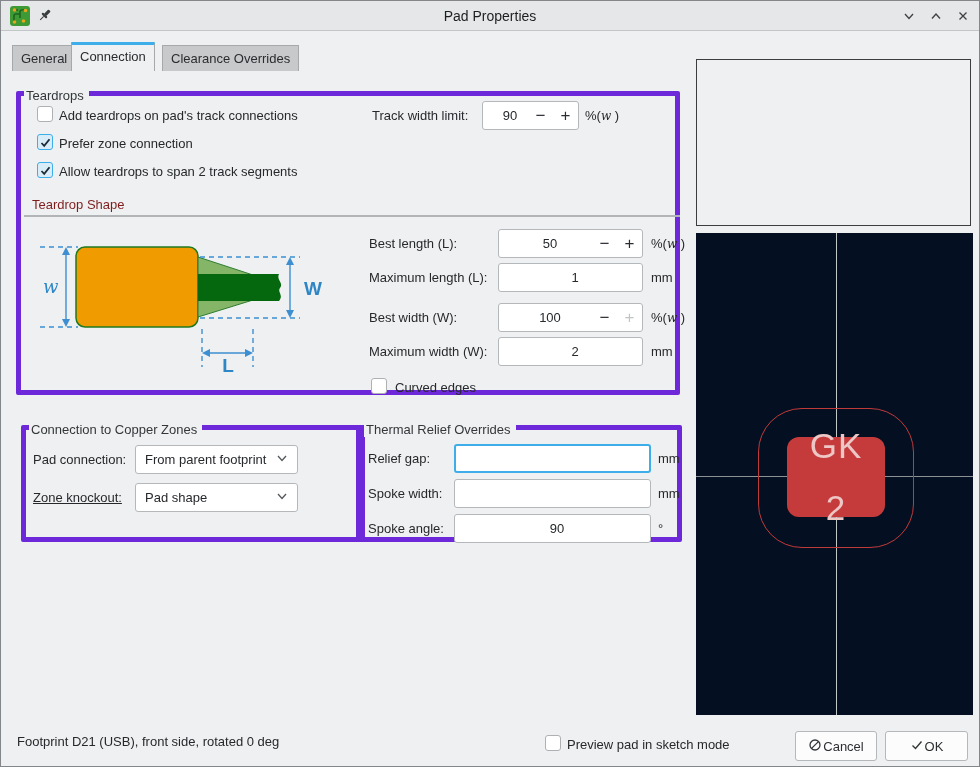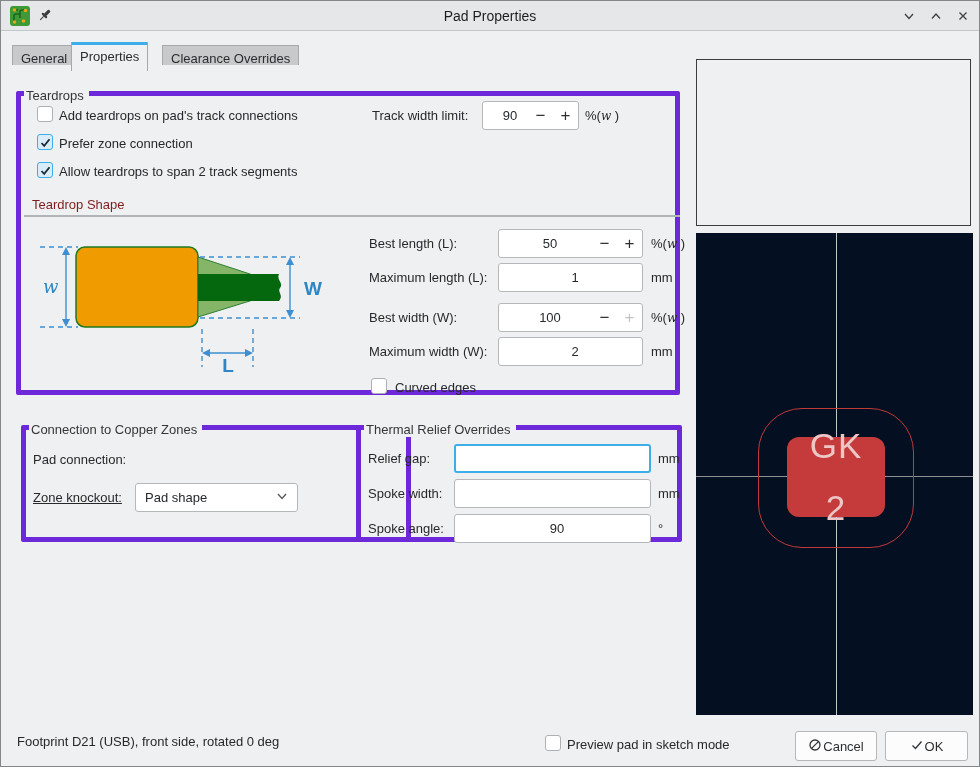--- a/index.html
+++ b/index.html
@@ -18,21 +18,21 @@
   .titlebar .title {
     position:absolute; left:0; right:0; top:7px; text-align:center;
     font-size:14px; color:#1c1f21;
   }
   .app-icon { position:absolute; left:9px; top:5px; }
   .pin-icon { position:absolute; left:36px; top:6px; }
   .win-controls { position:absolute; right:8px; top:7px; display:flex; gap:11px; }
   .win-btn { width:16px; height:16px; display:flex; align-items:center; justify-content:center; cursor:default; }
   
   .tab {
-    position:absolute; height:20px; top:44px; line-height:25px;
+    position:absolute; height:26px; top:44px; line-height:25px;
     background:#c7c9ca; border:1px solid #a6a9ab; border-bottom:none;
     padding:0 8px; color:#2a2d30; border-radius:1px 1px 0 0;
   }
   .tab.active {
     top:41px; height:29px; background:#eff0f1;
     border-top:3px solid #3daee9; line-height:24px; z-index:2;
   }
   
   .group { position:absolute; border:5px solid #6d28d9; border-radius:2px; }
   .group-legend {
@@ -122,21 +122,21 @@
       </span>
       <span class="win-btn">
         <svg width="14" height="14">
             <path d="M3.5 3.5 L10.5 10.5 M10.5 3.5 L3.5 10.5" stroke="#3e4143" stroke-width="1.3" fill="none"></path>
           </svg>
       </span>
     </span>
   </div>
 
   <div class="tab" style="left:11px;">General</div>
-  <div class="tab active" style="left:70px;">Properties</div>
+  <div class="tab active" style="left:70px;">Connection</div>
   <div class="tab" style="left:161px;">Clearance Overrides</div>
 
   <div class="group" style="left:15px;top:90px;width:664px;height:304px;">
     <span class="group-legend">Teardrops</span>
 
     <span class="checkbox" style="left:16px;top:10px;"></span>
     <span class="lbl" style="left:38px;top:12px;">Add teardrops on pad's track connections</span>
 
     <span class="lbl" style="left:351px;top:12px;">Track width limit:</span>
     <div class="spin" style="left:461px;top:5px;width:97px;">
@@ -218,24 +218,30 @@
     <span class="lbl" style="left:348px;top:248px;">Maximum width (W):</span>
     <div class="field" style="left:477px;top:241px;width:145px;">
       <input value="2" style="">
     </div>
     <span class="suffix" style="left:630px;top:248px;">mm</span>
 
     <span class="checkbox" style="left:350px;top:282px;"></span>
     <span class="lbl" style="left:374px;top:284px;">Curved edges</span>
   </div>
 
-  <div class="group" style="left:20px;top:424px;width:390px;height:117px;">
+  <div class="group" style="left:20px;top:424px;width:344px;height:117px;">
     <span class="group-legend">Connection to Copper Zones</span>
 
     <span class="lbl" style="left:7px;top:22px;">Pad connection:</span>
+    <div class="dropdown" style="left:109px;top:15px;width:163px;">
+      <span>From parent footprint</span>
+      <span><svg width="12" height="12">
+            <path d="M2 4 L6 8.5 L10 4" stroke="#55595c" stroke-width="1.3" fill="none"></path>
+          </svg></span>
+    </div>
 
     <span class="lbl" style="left:7px;top:60px;text-decoration:underline;">Zone knockout:</span>
     <div class="dropdown" style="left:109px;top:53px;width:163px;">
       <span>Pad shape</span>
       <span><svg width="12" height="12">
             <path d="M2 4 L6 8.5 L10 4" stroke="#55595c" stroke-width="1.3" fill="none"></path>
           </svg></span>
     </div>
   </div>
 

